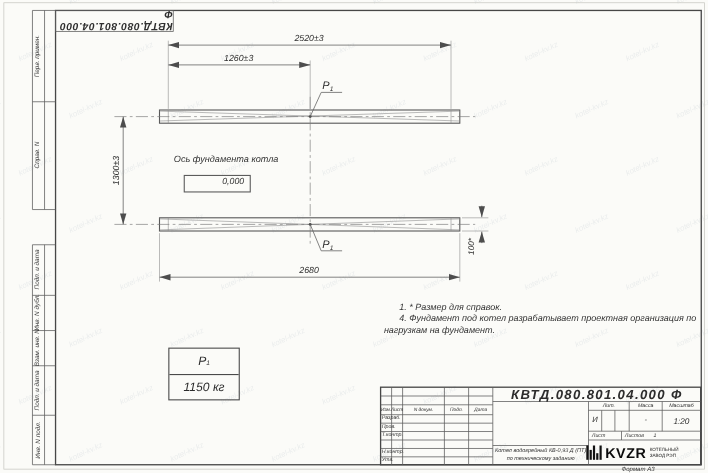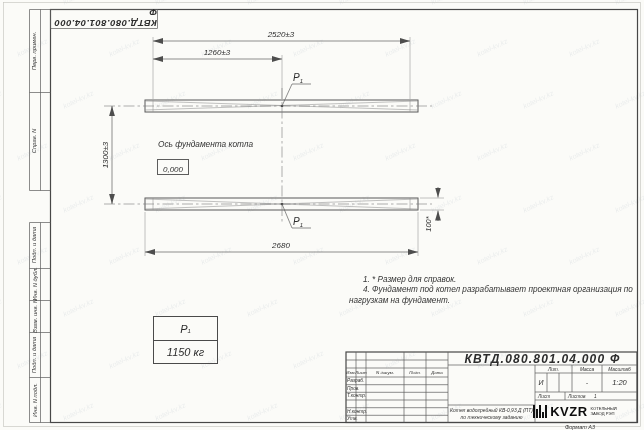--- a/index.html
+++ b/index.html
@@ -247,22 +247,22 @@
       <span>Взам. инв. N</span>
     </div>
   <div class="abs vcell" style="left:29px;top:332px;width:11px;height:45px;">
       <span>Подп. и дата</span>
     </div>
   <div class="abs vcell" style="left:29px;top:377px;width:11px;height:45px;">
       <span>Инв. N подл.</span>
     </div>
 
   <div class="abs lbl" style="left:158px;top:139px;font-size:8.3px;">Ось фундамента котла</div>
-  <div class="abs lbl" style="left:157px;top:159px;width:30px;height:14px;border:0.8px solid #5c5c5c;
-       display:flex;align-items:flex-end;justify-content:center;font-size:8px;">
+  <div class="abs lbl" style="left:167px;top:159px;width:30px;height:14px;border:0.8px solid #5c5c5c;
+       display:flex;align-items:flex-start;justify-content:center;font-size:8px;padding-left:29px;">
     <span>0,000</span>
   </div>
 
   <div class="abs" style="left:153px;top:316px;width:63px;height:46px;border:1px solid #4a4a4a;">
     <div class="tb-txt" style="height:23px;border-bottom:1px solid #4a4a4a;font-size:11px;">
       <span>P</span>
         <span class="sub" style="margin-top:4px;">1</span>
     </div>
     <div class="tb-txt" style="height:22px;font-size:11px;align-items:center;">
       <span>1150 кг</span>

